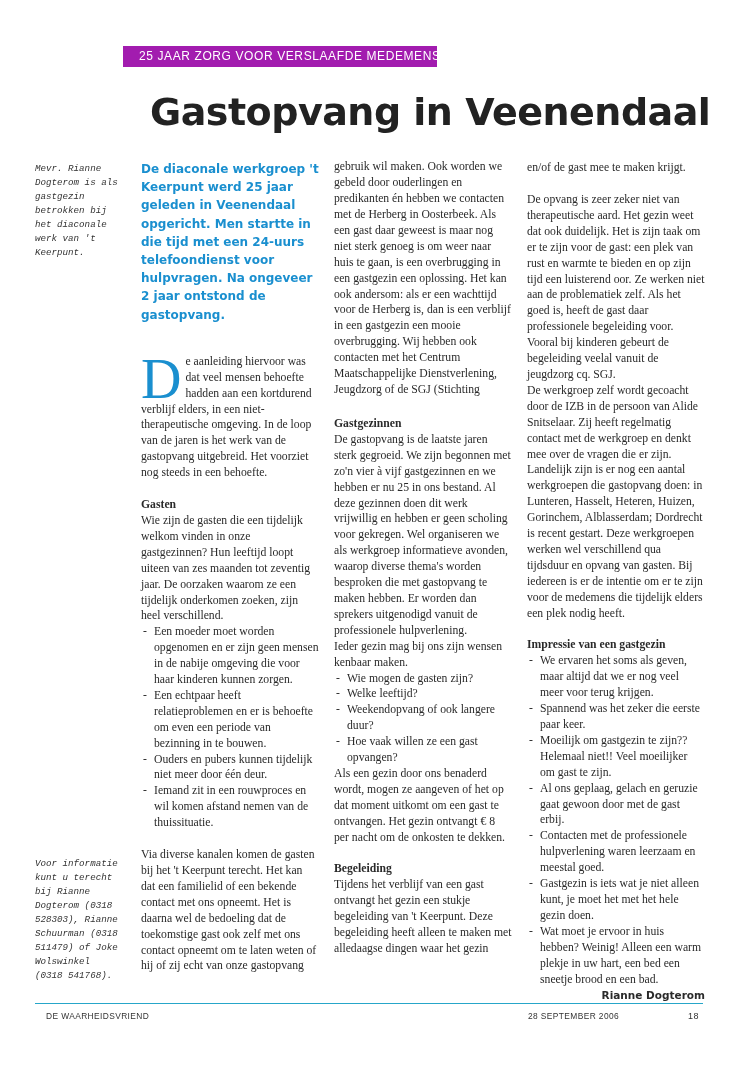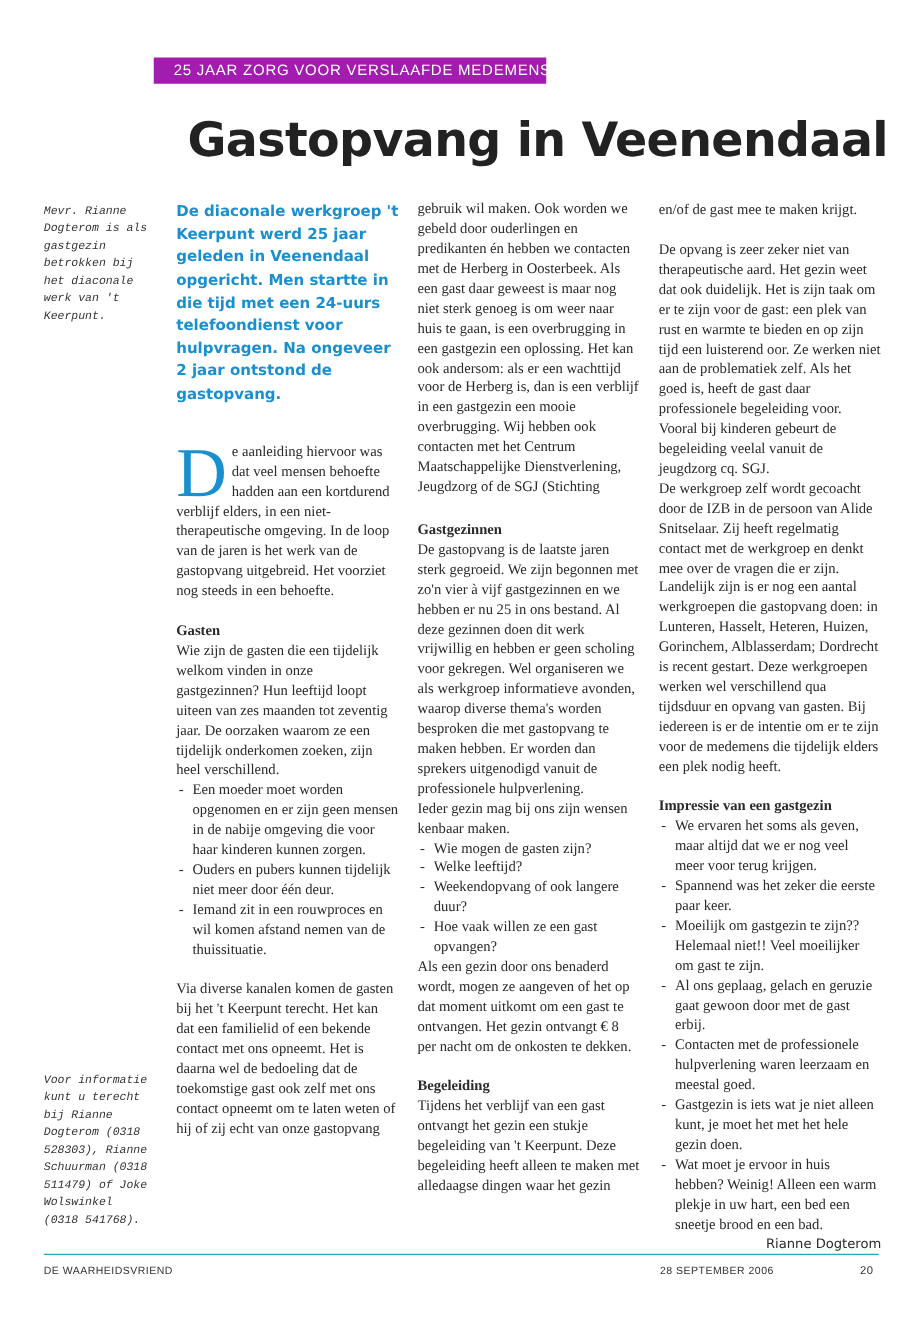--- a/index.html
+++ b/index.html
@@ -36,29 +36,29 @@
   }
   .dropcap {
     float: left; font-family: "Liberation Serif", serif; font-size: 56px; line-height: 44px;
     color: #1a8fcf; margin: 3px 4px 0 0; padding: 0;
   }
   h3.sub { margin: 0; font-family: "Liberation Serif", serif; font-weight: bold; font-size: 11.7px; line-height: 15.9px; }
   ul.dash { list-style: none; margin: 0; padding: 0; }
   ul.dash li { position: relative; padding-left: 13px; }
   ul.dash li::before { content: "-"; position: absolute; left: 2px; top: 0; }
   .signature {
-    text-align: right; font-family: "DejaVu Sans", sans-serif; font-weight: normal; font-size: 10.5px;
+    text-align: right; font-family: "DejaVu Sans", sans-serif; font-weight: bold; font-size: 10.5px;
     line-height: 16px; margin-top: 0;
   }
   .footer-rule { position: absolute; left: 35px; top: 1003px; width: 668px; height: 1px; background: #26a6c9; }
   .footer {
     position: absolute; top: 1011px; font-family: "Liberation Sans", sans-serif; font-size: 8.4px;
     letter-spacing: 0.4px; color: #333333; white-space: nowrap;
   }
-  .f-left { left: 35px; }
+  .f-left { left: 46px; }
   .f-date { left: 528px; }
   .f-page { left: 688px; font-size: 9px; }
 </style>
 </head>
 <body>
 
 <div class="banner">
   <span>25 JAAR ZORG VOOR VERSLAAFDE MEDEMENS</span><span class="num">[ 2 ]</span>
 </div>
 <h1 class="title">Gastopvang in Veenendaal</h1>
@@ -68,20 +68,21 @@
 
 <div class="col col1">
   <p class="lead">De diaconale werkgroep 't Keerpunt werd 25 jaar geleden in Veenendaal opgericht. Men startte in die tijd met een 24-uurs telefoondienst voor hulpvragen. Na ongeveer 2 jaar ontstond de gastopvang.</p>
   <div style="height:30px;"></div>
   <p><span class="dropcap">D</span><span>e aanleiding hiervoor was dat veel mensen behoefte hadden aan een kortdurend verblijf elders, in een niet-therapeutische omgeving. In de loop van de jaren is het werk van de gastopvang uitgebreid. Het voorziet nog steeds in een behoefte.</span></p>
   <div class="gap"></div>
   <h3 class="sub">Gasten</h3>
   <p>Wie zijn de gasten die een tijdelijk welkom vinden in onze gastgezinnen? Hun leeftijd loopt uiteen van zes maanden tot zeventig jaar. De oorzaken waarom ze een tijdelijk onderkomen zoeken, zijn heel verschillend.</p>
   <ul class="dash">
     <li>Een moeder moet worden opgenomen en er zijn geen mensen in de nabije omgeving die voor haar kinderen kunnen zorgen.</li>
+    <li>Een echtpaar heeft relatieproblemen en er is behoefte om even een periode van bezinning in te bouwen.</li>
     <li>Ouders en pubers kunnen tijdelijk niet meer door één deur.</li>
     <li>Iemand zit in een rouwproces en wil komen afstand nemen van de thuissituatie.</li>
   </ul>
   <div class="gap"></div>
   <p style="height:128px; overflow:hidden;">Via diverse kanalen komen de gasten bij het 't Keerpunt terecht. Het kan dat een familielid of een bekende contact met ons opneemt. Het is daarna wel de bedoeling dat de toekomstige gast ook zelf met ons contact opneemt om te laten weten of hij of zij echt van onze gastopvang gebruik wil maken. Ook worden we gebeld door ouderlingen en predikanten én hebben we contacten met de Herberg in Oosterbeek. Als een gast daar geweest is maar nog niet sterk genoeg is om weer naar huis te gaan, is een overbrugging in een gastgezin een oplossing. Het kan ook andersom: als er een wachttijd voor de Herberg is, dan is een verblijf in een gastgezin een mooie overbrugging. Wij hebben ook contacten met het Centrum Maatschappelijke Dienstverlening, Jeugdzorg of de SGJ (Stichting Gereformeerd Jeugdzorg).</p>
 </div>
 
 <div class="col col2">
   <p id="col2-cont" style="height:240px; overflow:hidden; position:relative;">
     <span style="position:absolute; left:0; top:-128px; width:178px;">Via diverse kanalen komen de gasten bij het 't Keerpunt terecht. Het kan dat een familielid of een bekende contact met ons opneemt. Het is daarna wel de bedoeling dat de toekomstige gast ook zelf met ons contact opneemt om te laten weten of hij of zij echt van onze gastopvang gebruik wil maken. Ook worden we gebeld door ouderlingen en predikanten én hebben we contacten met de Herberg in Oosterbeek. Als een gast daar geweest is maar nog niet sterk genoeg is om weer naar huis te gaan, is een overbrugging in een gastgezin een oplossing. Het kan ook andersom: als er een wachttijd voor de Herberg is, dan is een verblijf in een gastgezin een mooie overbrugging. Wij hebben ook contacten met het Centrum Maatschappelijke Dienstverlening, Jeugdzorg of de SGJ (Stichting Gereformeerd Jeugdzorg).</span>
@@ -118,13 +119,13 @@
     <li>Contacten met de professionele hulpverlening waren leerzaam en meestal goed.</li>
     <li>Gastgezin is iets wat je niet alleen kunt, je moet het met het hele gezin doen.</li>
     <li>Wat moet je ervoor in huis hebben? Weinig! Alleen een warm plekje in uw hart, een bed  een sneetje brood en een bad.</li>
   </ul>
   <p class="signature">Rianne Dogterom</p>
 </div>
 
 <div class="footer-rule"></div>
 <div class="footer f-left">DE WAARHEIDSVRIEND</div>
 <div class="footer f-date">28 SEPTEMBER 2006</div>
-<div class="footer f-page">20</div>
+<div class="footer f-page">18</div>
 
 </body></html>

